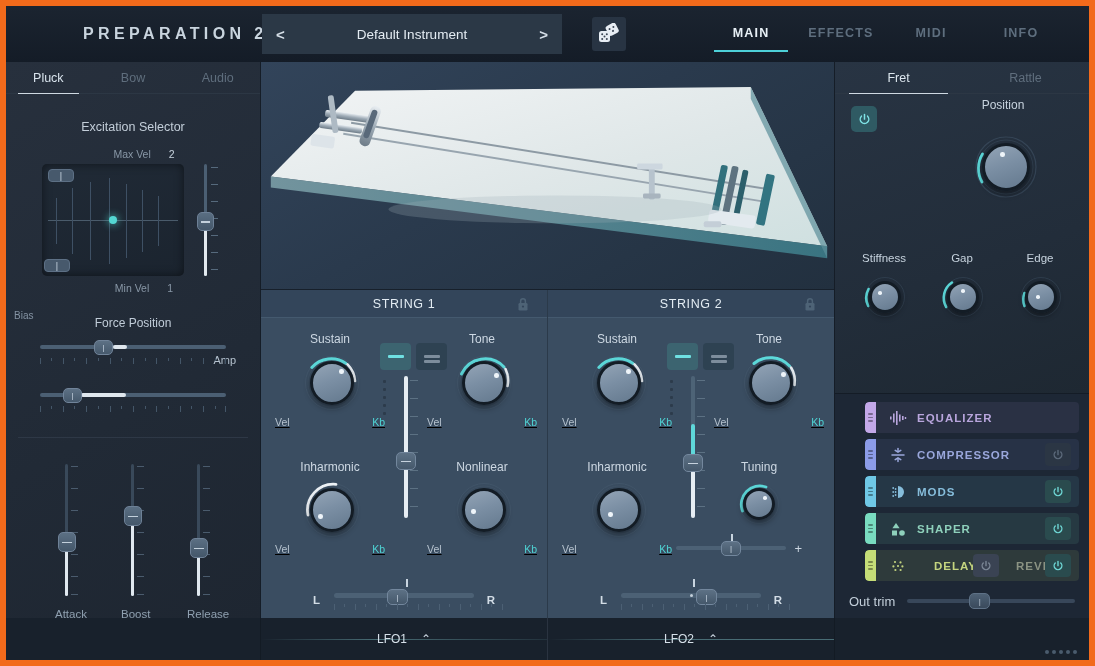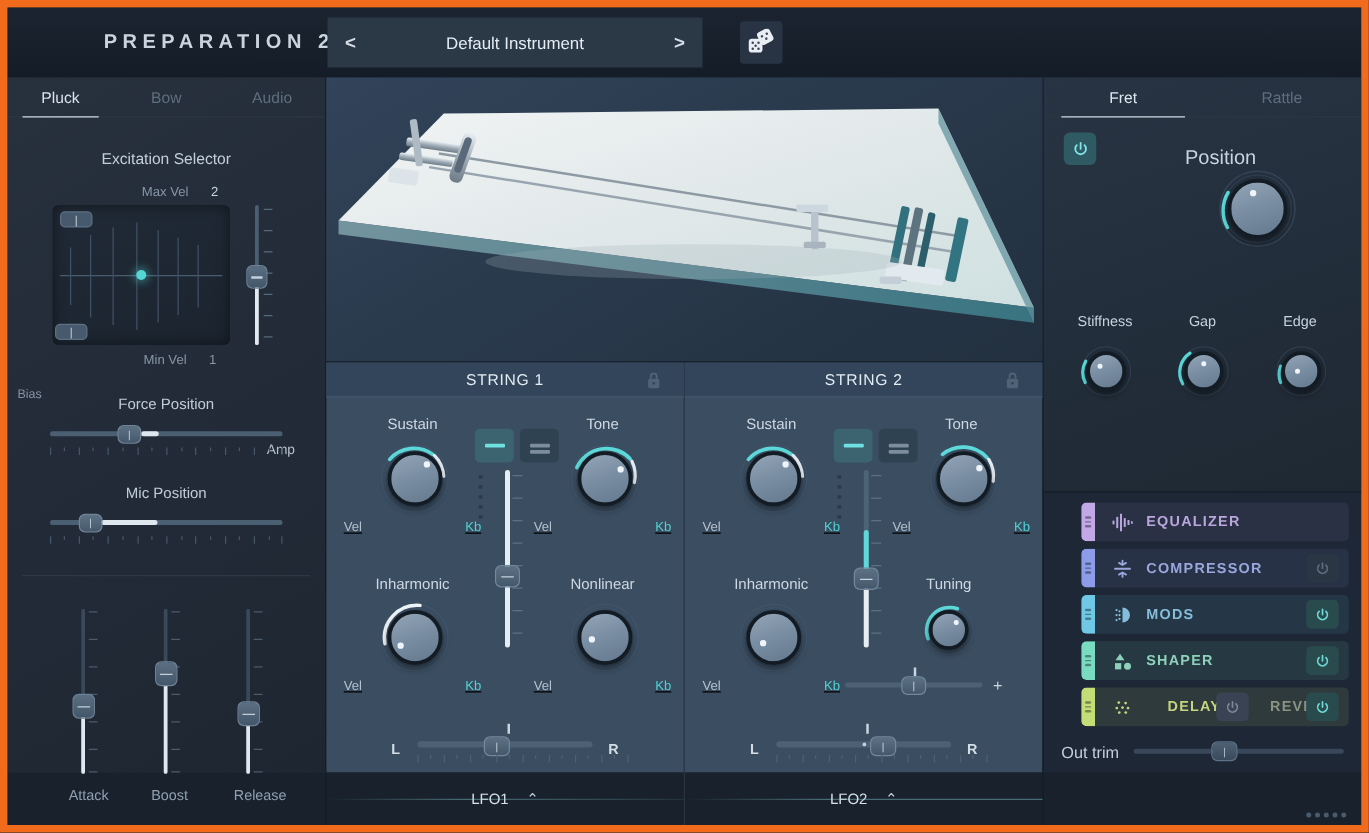--- a/index.html
+++ b/index.html
@@ -310,20 +310,26 @@
         </g>
         <rect x="2" y="8" width="11" height="11" rx="2.5" fill="#e8eef4"></rect>
         <circle cx="5.2" cy="11.2" r="1" fill="#3b4654"></circle>
           <circle cx="9.8" cy="11.2" r="1" fill="#3b4654"></circle>
         <circle cx="7.5" cy="13.6" r="1" fill="#3b4654"></circle>
         <circle cx="5.2" cy="16" r="1" fill="#3b4654"></circle>
           <circle cx="9.8" cy="16" r="1" fill="#3b4654"></circle>
       </svg>
     </div>
 
+    <div class="tabs-main">
+      <div class="tab-m active">MAIN</div>
+      <div class="tab-m">EFFECTS</div>
+      <div class="tab-m">MIDI</div>
+      <div class="tab-m">INFO</div>
+    </div>
   </div>
 
   <div class="body">
 
     <div class="left">
       <div class="left-tabs">
         <div class="ltab active">Pluck</div>
         <div class="ltab">Bow</div>
         <div class="ltab">Audio</div>
       </div>
@@ -394,21 +400,20 @@
             <i style="left:128px;height:3px"></i>
           <i style="left:140px;height:6px"></i>
             <i style="left:151px;height:3px"></i>
             <i style="left:163px;height:6px"></i>
           <i style="left:175px;height:3px"></i>
             <i style="left:185px;height:6px"></i>
         </div>
       </div>
 
       <div class="hslider-block">
-        <div class="lbl">Mic Position</div>
         <div class="hslider">
           <div class="trk"></div>
           <div class="fl" style="left:41px;width:45px;"></div>
           <div class="hk" style="left:23px;">|</div>
         </div>
         <div class="hticks">
           <i style="left:0;height:6px"></i>
             <i style="left:11px;height:3px"></i>
             <i style="left:23px;height:6px"></i>
           <i style="left:34px;height:3px"></i>
@@ -821,21 +826,21 @@
           <div class="rtab">Rattle</div>
         </div>
 
         <div class="pwr" style="position:absolute;left:16px;top:44px;">
           <svg width="13" height="13" viewBox="0 0 14 14">
             <path d="M7 1.5 V6.6" stroke="#7fe3e6" stroke-width="1.6" stroke-linecap="round" fill="none"></path>
             <path d="M3.7 3.4 a4.6 4.6 0 1 0 6.6 0" stroke="#7fe3e6" stroke-width="1.6" fill="none" stroke-linecap="round"></path>
           </svg>
         </div>
 
-        <div style="position:absolute;left:113px;top:56px;width:110px;text-align:left;font-size:16px;color:#c7d3de;">Position</div>
+        <div style="position:absolute;left:113px;top:36px;width:110px;text-align:center;font-size:12px;color:#c7d3de;">Position</div>
 
         <div class="knob" style="position:absolute;left:139px;top:73px;width:64px;height:64px;">
           <svg viewBox="0 0 64 64">
             <circle cx="32" cy="32" r="30" fill="none" stroke="#3c4d60" stroke-width="1.2" opacity=".7"></circle>
             <circle cx="32" cy="32" r="27" fill="none" stroke="#3c4d60" stroke-width="1" opacity=".5"></circle>
             <path d="M 8 47 A 28 28 0 0 1 8.5 19" fill="none" stroke="#5ddadb" stroke-width="2.8" stroke-linecap="round"></path>
           </svg>
           <div class="cap" style="inset:8px;"></div>
           <div class="dot" style="left:26px;top:17px;"></div>
         </div>

